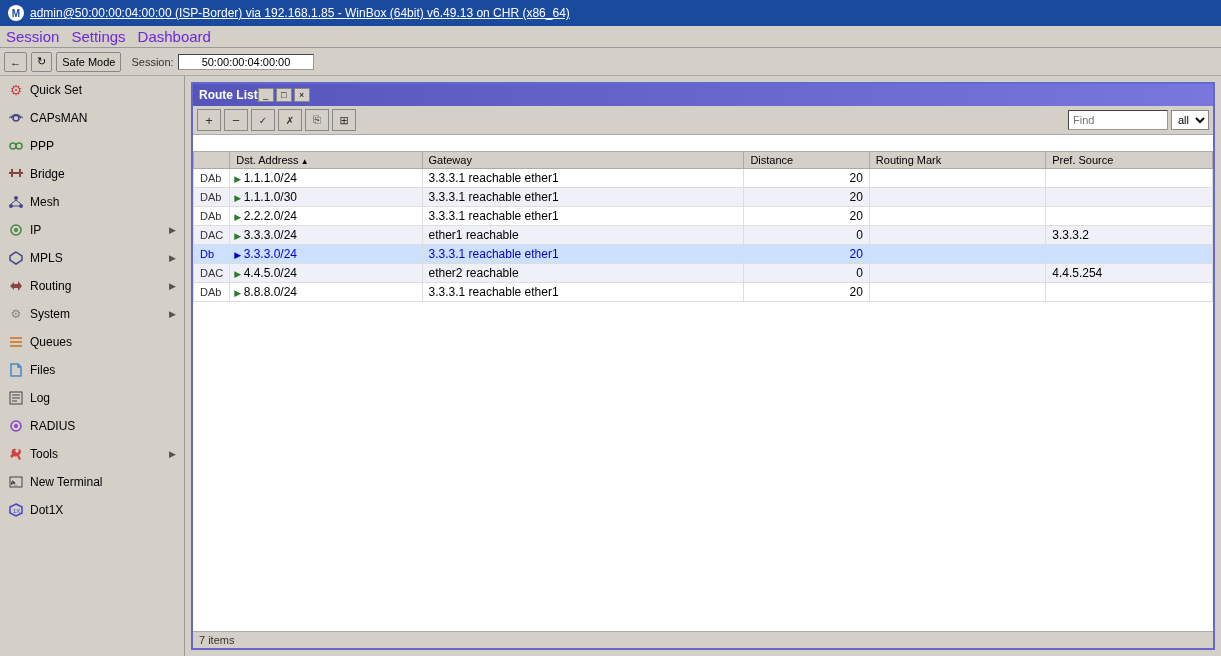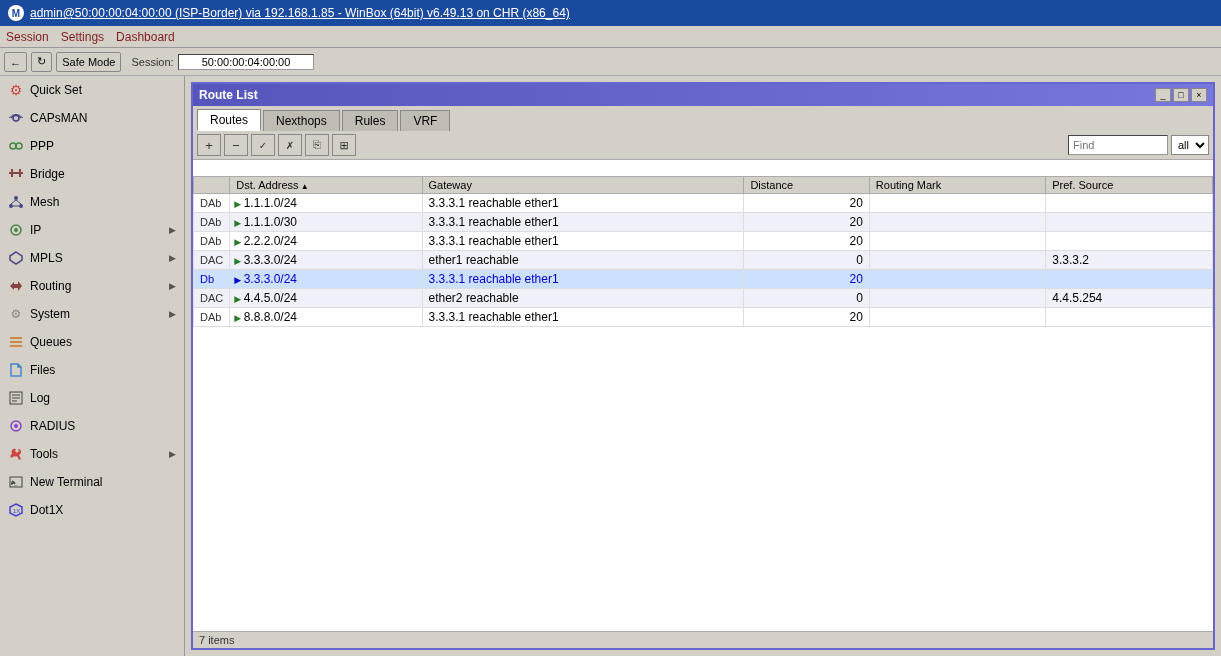--- a/index.html
+++ b/index.html
@@ -44,22 +44,22 @@
       background: #d4d0c8;
       border-bottom: 1px solid #999;
       padding: 2px 6px;
       display: flex;
       align-items: center;
       gap: 12px;
       height: 22px;
     }
     .menu-bar span {
       cursor: pointer;
-      font-size: 12px;
-      color: #7f1d1d;
+      font-size: 15px;
+      color: #6d28d9;
     }
 
     
     .toolbar {
       background: #d4d0c8;
       border-bottom: 1px solid #aaa;
       padding: 2px 4px;
       display: flex;
       align-items: center;
       gap: 4px;
@@ -165,21 +165,20 @@
       height: 100%;
       display: flex;
       flex-direction: column;
     }
     .window-titlebar {
       background: linear-gradient(to right, #5555bb, #7777dd);
       color: white;
       padding: 3px 6px;
       display: flex;
       align-items: center;
-      justify-content: space-between;
       height: 22px;
     }
     .window-titlebar .title-text {
       font-size: 12px;
       font-weight: bold;
     }
     .window-controls {
       display: flex;
       gap: 2px;
     }
@@ -510,26 +509,20 @@
 
       <div class="window-titlebar">
         <span class="title-text">Route List</span>
         <div class="window-controls">
           <button class="win-btn">_</button>
           <button class="win-btn">□</button>
           <button class="win-btn">×</button>
         </div>
       </div>
 
-      <div class="tab-bar">
-        <div class="tab active">Routes</div>
-        <div class="tab">Nexthops</div>
-        <div class="tab">Rules</div>
-        <div class="tab">VRF</div>
-      </div>
 
       <div class="window-toolbar">
         <button class="w-btn">+</button>
         <button class="w-btn">−</button>
         <button class="w-btn" style="font-size:10px;">✓</button>
         <button class="w-btn" style="font-size:10px;">✗</button>
         <button class="w-btn" style="font-size:10px;">⎘</button>
         <button class="w-btn" style="font-size:11px;">⊞</button>
         <div class="find-area">
           <input class="find-input" type="text" placeholder="Find" style="">

